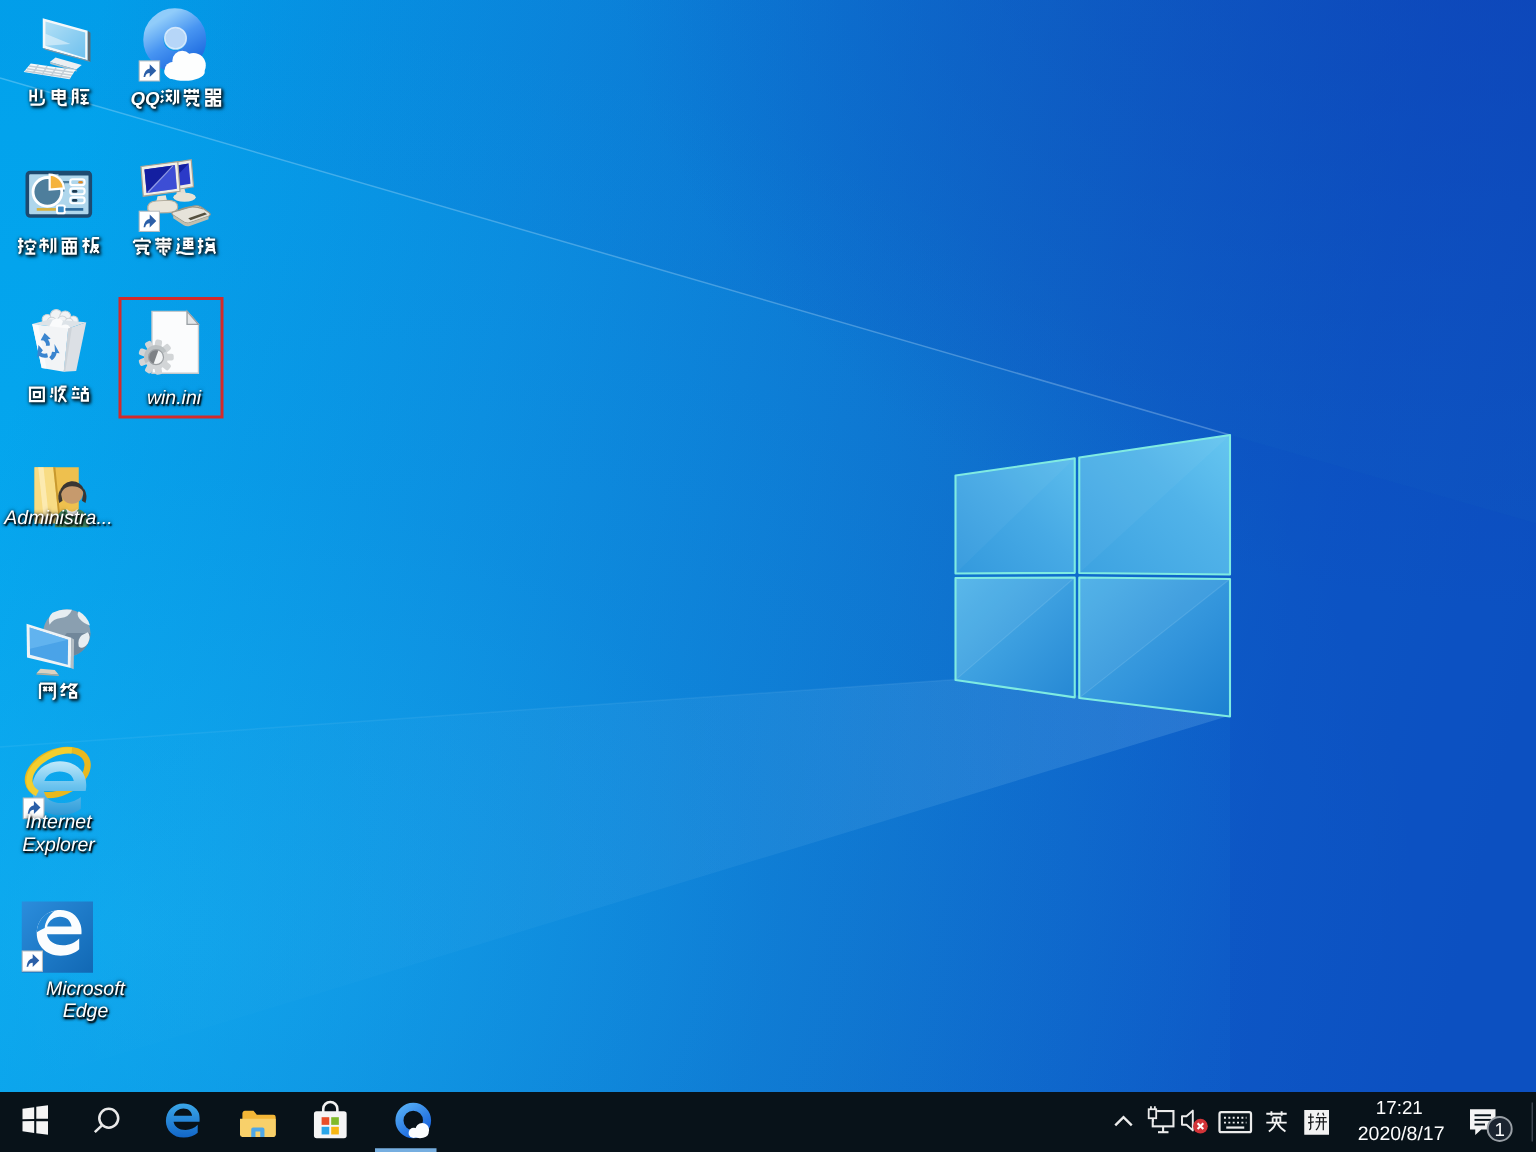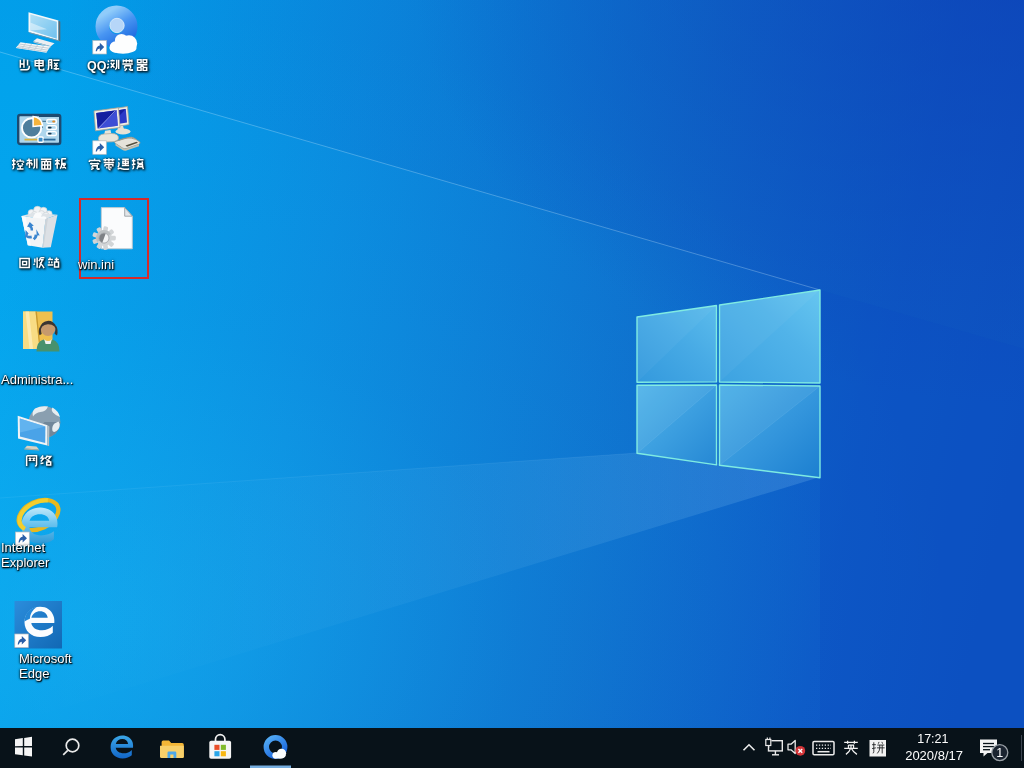--- a/index.html
+++ b/index.html
@@ -1,19 +1,19 @@
 <!DOCTYPE html>
 <html><head>
 <meta charset="utf-8">
 <style>
 html,body{margin:0;padding:0;}
 #scr{position:relative;width:1024px;height:768px;overflow:hidden;background:#0b6fd0;font-family:"Liberation Sans",sans-serif;}
 #wall{position:absolute;left:0;top:0;}
-.ic{position:absolute;width:76px;text-align:center;}
-.lbl{position:absolute;width:100%;text-align:left;color:#fff;font-size:13px;line-height:15px;
+.ic{position:absolute;width:76px;text-align:center;font-style:italic;}
+.lbl{position:absolute;width:100%;text-align:center;color:#fff;font-size:13px;line-height:15px;
  text-shadow:0 1px 2px rgba(0,0,0,1),0 0 3px rgba(0,0,0,.7),1px 1.4px 1px rgba(0,0,0,.95);}
 .gly{filter:drop-shadow(1px 1.4px 1px rgba(0,0,0,.95)) drop-shadow(0 0 1.2px rgba(0,0,0,.65));}
 #bar{position:absolute;left:0;top:728px;width:1024px;height:56px;background:#081219;}
 </style>
 </head>
 <body>
 <div id="scr">
 <svg width="0" height="0" style="position:absolute">
 <defs>
 <g id="g-ci">
@@ -425,21 +425,21 @@
         <g stroke="#fff" stroke-width="2.25" fill="none">
           <use href="#g-hui" transform="translate(1,1.5) scale(0.66)"></use>
           <use href="#g-shou" transform="translate(15.5,1.5) scale(0.66)"></use>
           <use href="#g-zhan" transform="translate(30,1.5) scale(0.66)"></use>
         </g>
       </svg>
     </div>
 <div class="ic" style="left:78px;top:257px">
       <div class="lbl" style="position:static">win.ini</div>
     </div>
-<div class="ic" style="left:1px;top:372px">
+<div class="ic" style="left:1px;top:337px">
       <div class="lbl" style="position:static">Administra...</div>
     </div>
 <div class="ic" style="left:1px;top:453px">
       <svg class="gly" width="30" height="16" style="display:block;margin:0 auto">
         <g stroke="#fff" stroke-width="2.25" fill="none">
           <use href="#g-wang" transform="translate(1,1.5) scale(0.66)"></use>
           <use href="#g-luo" transform="translate(15.5,1.5) scale(0.66)"></use>
         </g>
       </svg>
     </div>

